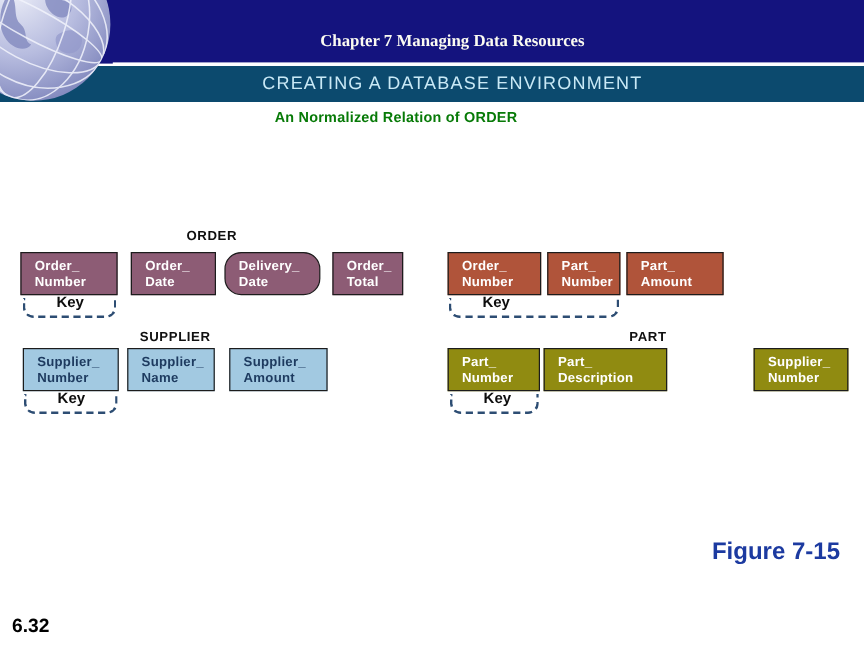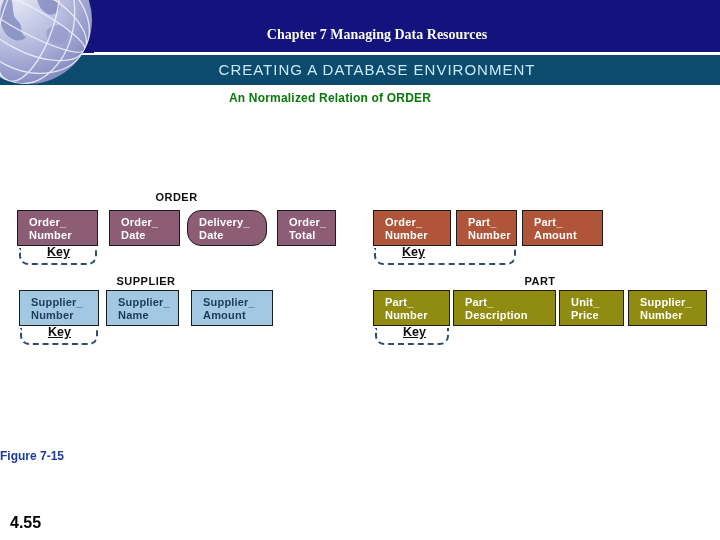--- a/index.html
+++ b/index.html
@@ -16,36 +16,36 @@
            padding-left:34px;box-sizing:border-box;color:#fbfbf1;}
   .hdr-rule{position:absolute;top:52px;left:94px;width:626px;height:2px;background:#ffffff;z-index:2;}
   .banner{position:absolute;top:55px;left:0;width:720px;height:30px;line-height:30px;
           text-align:center;font-size:15px;letter-spacing:1px;
           padding-left:34px;box-sizing:border-box;}
   .globe{position:absolute;top:0;left:0;width:96px;height:88px;z-index:3;}
 
   
   .heading{position:absolute;top:91px;left:0;width:660px;text-align:center;
            font-weight:bold;font-size:12px;letter-spacing:0.2px;}
-  .fig{position:absolute;top:449px;left:0;width:700px;text-align:left;
-       font-weight:bold;font-size:12px;}
+  .fig{position:absolute;top:449px;left:0;width:700px;text-align:right;
+       font-weight:bold;font-size:20px;}
   .pagenum{position:absolute;left:10px;top:514px;font-size:16px;font-weight:bold;color:#000;}
   .copyright{position:absolute;right:12px;top:519px;font-size:13px;color:#1a1a1a;}
 
   
   #diagram{position:absolute;left:0;top:0;width:720px;height:536px;}
   .dgroup{position:absolute;}
   .gtitle{position:absolute;top:0;left:0;width:100%;text-align:center;
           font-size:11px;font-weight:bold;color:#101010;letter-spacing:0.5px;}
   .dbox{position:absolute;height:36px;box-sizing:border-box;border:1.5px solid #1c1c1c;
         font-size:11px;font-weight:bold;line-height:12.5px;padding:5px 2px 0 11px;
         letter-spacing:0.2px;}
   .keybox{position:absolute;height:17px;border:2px dashed #2d4d73;border-top:none;
           border-radius:0 0 9px 9px;box-sizing:border-box;}
-  .keylabel{position:absolute;left:26px;top:-3px;font-size:12.5px;font-weight:bold;color:#0d0d0d;text-decoration:underline;}
+  .keylabel{position:absolute;left:26px;top:-3px;font-size:12.5px;font-weight:bold;color:#0d0d0d;}
 </style>
 </head>
 <body>
 
 <div class="slide">
 
   <div class="hdr-top" style="background: rgb(20, 19, 126);">
     <div class="hdr-sub" style="color: rgb(251, 251, 241);">Chapter 7 Managing Data Resources</div>
   </div>
   <div class="hdr-rule"></div>
@@ -142,29 +142,25 @@
       <div class="dgroup" style="left: 373px; top: 275px; width: 334px; height: 73px;">
         <div class="gtitle">PART</div>
         <div class="dbox" style="left: 0px; top: 15px; width: 77px; background: rgb(144, 139, 17); color: rgb(255, 255, 255);">
           <div>Part_</div>
           <div>Number</div>
         </div>
         <div class="dbox" style="left: 80px; top: 15px; width: 103px; background: rgb(144, 139, 17); color: rgb(255, 255, 255);">
           <div>Part_</div>
           <div>Description</div>
         </div>
-        <div class="dbox" style="left: 186px; top: 15px; width: 65px; background: rgb(144, 139, 17); color: rgb(255, 255, 255);">
-          <div>Unit_</div>
-          <div>Price</div>
-        </div>
         <div class="dbox" style="left: 255px; top: 15px; width: 79px; background: rgb(144, 139, 17); color: rgb(255, 255, 255);">
           <div>Supplier_</div>
           <div>Number</div>
         </div>
         <div class="keybox" style="left: 2px; top: 53px; width: 74px; border-color: rgb(45, 77, 115);">
           <span class="keylabel">Key</span>
         </div>
       </div>
     </div>
 
   <div class="fig" style="color: rgb(28, 58, 160);">Figure 7-15</div>
-  <div class="pagenum">4.55</div>
+  <div class="pagenum">6.32</div>
 </div>
 
 </body></html>

